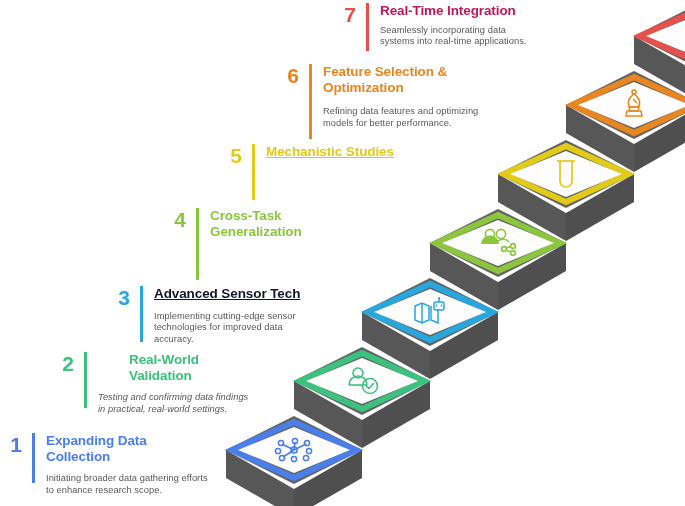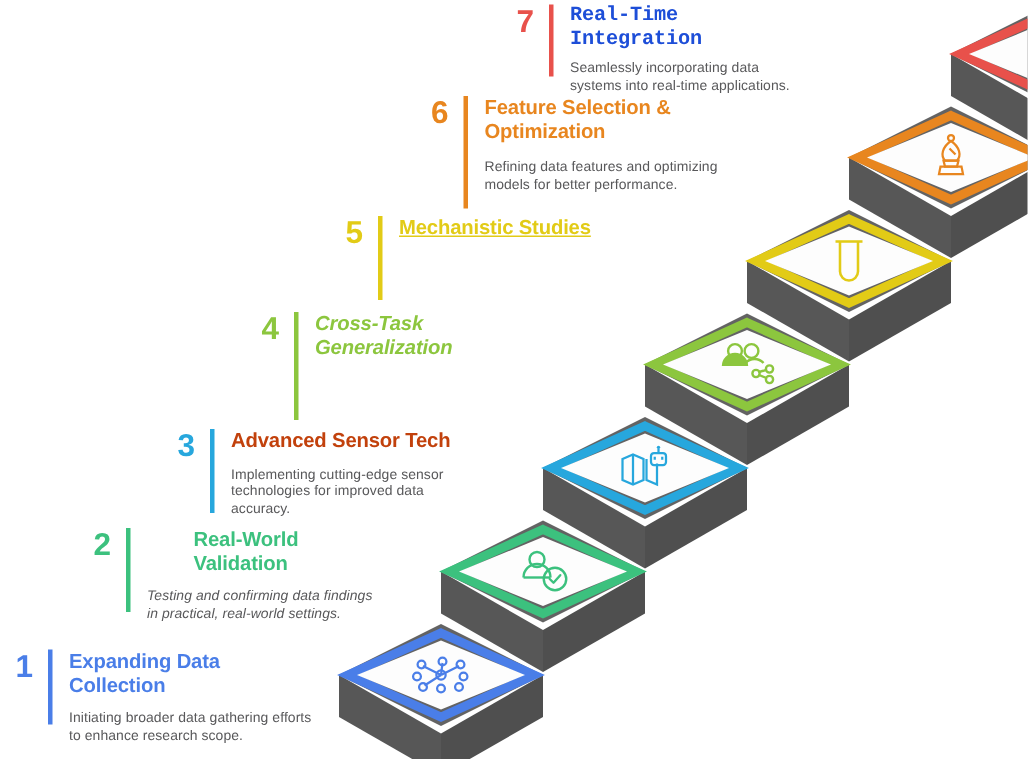--- a/index.html
+++ b/index.html
@@ -163,21 +163,21 @@
         <circle cx="9" cy="6" r="7.5" fill="#ffffff"></circle>
         <path d="M9,1.5 L9,6 L12.5,7.5" stroke-linecap="round"></path>
       </g>
     </g>
   </svg>
 
   <div class="step-text" style="left:330px;top:3px;width:210px;">
     <div class="num" style="color:#e8514b;">7</div>
     <div class="bar" style="background:#e8514b;height:48px;"></div>
     <div class="body">
-      <p class="title" style="color:#1d4ed8;font-family:Liberation Mono, monospace;">Real-Time Integration</p>
+      <p class="title" style="color:#be185d;">Real-Time Integration</p>
       <p class="desc">Seamlessly incorporating data systems into real-time applications.</p>
     </div>
   </div>
 
   <div class="step-text" style="left:273px;top:64px;width:210px;">
     <div class="num" style="color:#e8861f;">6</div>
     <div class="bar" style="background:#e8861f;height:75px;"></div>
     <div class="body">
       <p class="title" style="color:#e8861f;width:125px;">Feature Selection &amp; Optimization</p>
       <p class="desc" style="margin-top:11px;">Refining data features and optimizing models for better performance.</p>
@@ -189,29 +189,29 @@
     <div class="bar" style="background:#e2cb16;height:56px;"></div>
     <div class="body">
       <p class="title" style="color:#e2cb16;text-decoration:underline;">Mechanistic Studies</p>
     </div>
   </div>
 
   <div class="step-text" style="left:160px;top:208px;width:205px;">
     <div class="num" style="color:#8cc63e;">4</div>
     <div class="bar" style="background:#8cc63e;height:72px;"></div>
     <div class="body">
-      <p class="title" style="color:#8cc63e;width:110px;font-style:italic;">Cross-Task Generalization</p>
+      <p class="title" style="color:#8cc63e;width:110px;">Cross-Task Generalization</p>
     </div>
   </div>
 
   <div class="step-text" style="left:104px;top:286px;width:210px;">
     <div class="num" style="color:#27a7dd;">3</div>
     <div class="bar" style="background:#27a7dd;height:56px;"></div>
     <div class="body">
-      <p class="title" style="color:#c2410c;">Advanced Sensor Tech</p>
+      <p class="title" style="color:#0f172a;text-decoration:underline;">Advanced Sensor Tech</p>
       <p class="desc" style="margin-top:9px;">Implementing cutting-edge sensor technologies for improved data accuracy.</p>
     </div>
   </div>
 
   <div class="step-text" style="left:48px;top:352px;width:205px;">
     <div class="num" style="color:#3cc17e;">2</div>
     <div class="bar" style="background:#3cc17e;height:56px;"></div>
     <div class="body">
       <p class="title" style="color:#3cc17e;padding-left:31px;">Real-World Validation</p>
       <p class="desc" style="margin-top:9px;font-style:italic;">Testing and confirming data findings in practical, real-world settings.</p>

